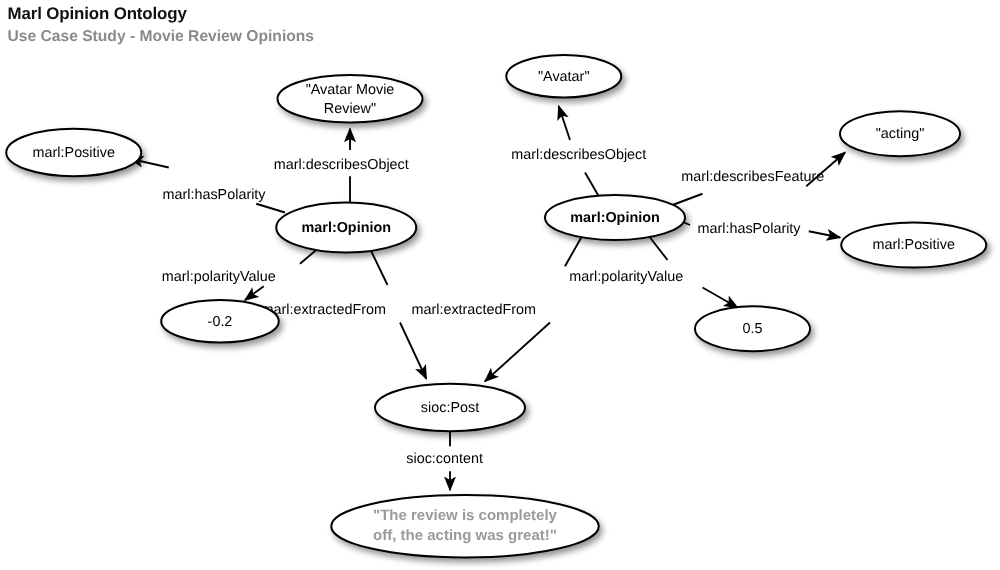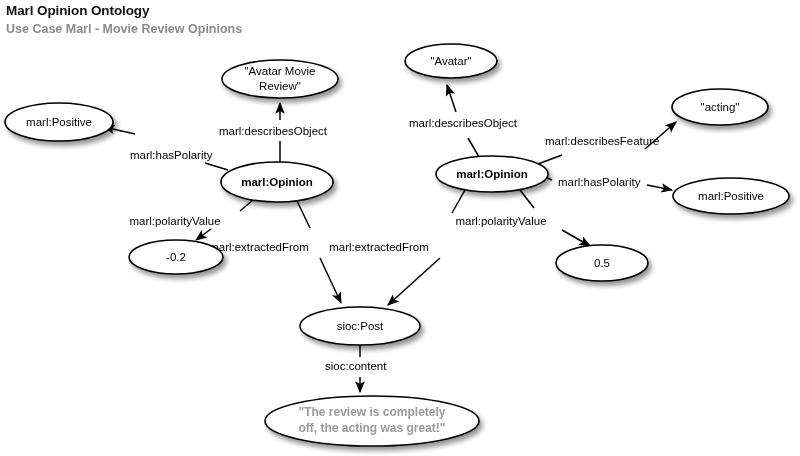--- a/index.html
+++ b/index.html
@@ -76,21 +76,21 @@
     fill: none;
   }
 </style>
 </head>
 <body>
 
 <div id="canvas">
 
   <div class="header">
     <div class="title">Marl Opinion Ontology</div>
-    <div class="subtitle">Use Case Marl - Movie Review Opinions</div>
+    <div class="subtitle">Use Case Study - Movie Review Opinions</div>
   </div>
 
   <svg width="800" height="456" viewBox="0 0 800 456">
     <defs>
       <marker id="arrow" markerWidth="9" markerHeight="9" refX="7.2" refY="3.2" orient="auto" markerUnits="strokeWidth">
         <path d="M0,0 L8,3.2 L0,6.4 L1.8,3.2 z" fill="#000000"></path>
       </marker>
       <filter id="dropsh" x="-40%" y="-40%" width="200%" height="220%">
         <feGaussianBlur in="SourceAlpha" stdDeviation="2.4"></feGaussianBlur>
         <feOffset dx="2.5" dy="3.5" result="off"></feOffset>

